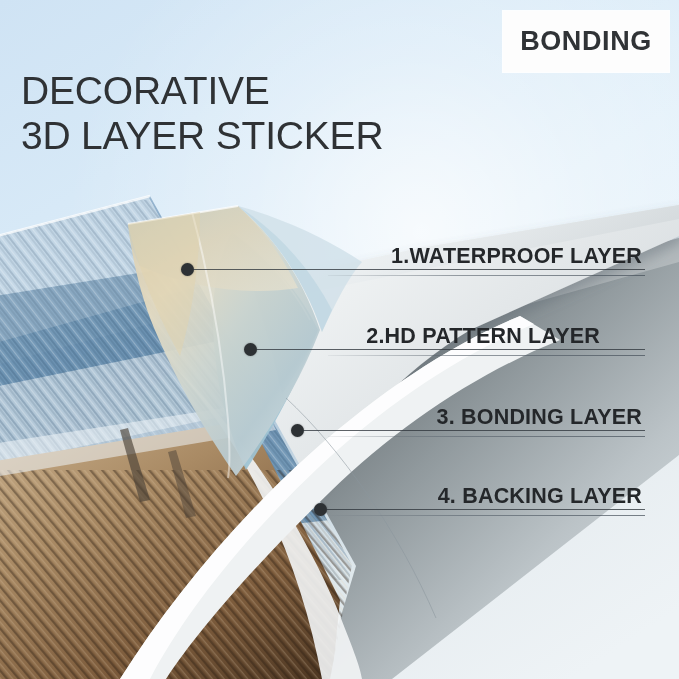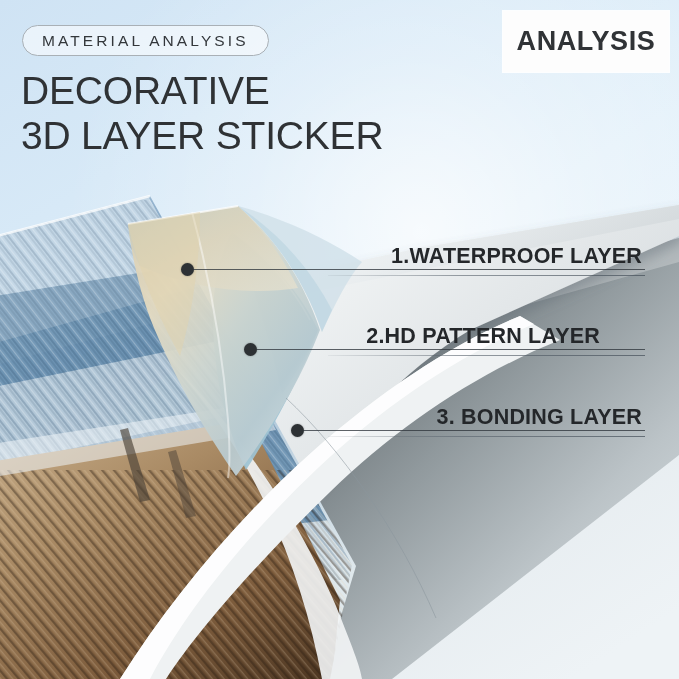--- a/index.html
+++ b/index.html
@@ -340,31 +340,28 @@
         <path d="M 238 206 C 276 238 306 284 322 332 C 336 302 348 278 362 262
                  C 326 238 282 218 238 206 Z" fill="#cfe0e8" opacity="0.80"></path>
         <path d="M 238 206 C 276 238 306 284 322 332 L 332 310
                  C 310 268 278 232 238 206 Z" fill="#b7d2de" opacity="0.55"></path>
       </g>
 
       <path d="M 286 398 C 340 448 398 530 436 618" stroke="#8b969c" stroke-width="1" opacity="0.55" fill="none"></path>
     </g>
   </svg>
 
-  <div class="badge">
-    <span class="badge-text">MATERIAL ANALYSIS</span>
-  </div>
 
   <div class="headline">
     <span>DECORATIVE</span>
     <span class="l2">3D LAYER STICKER</span>
   </div>
 
   <div class="logo-box">
-    <span class="logo-text">ANALYSIS</span>
+    <span class="logo-text">BONDING</span>
   </div>
 
   <div class="callout" style="left:0; top:236px; width:679px;">
     <span class="cl-dot" style="left:181px; top:27px;"></span>
     <span class="cl-lead" style="left:193px; top:33px; width:452px;"></span>
     <span class="cl-rule" style="left:328px; width:317px;"></span>
     <span class="cl-label">1.WATERPROOF LAYER</span>
   </div>
 
   <div class="callout" style="left:0; top:316px; width:637px;">
@@ -374,14 +371,20 @@
     <span class="cl-label">2.HD PATTERN LAYER</span>
   </div>
 
   <div class="callout" style="left:0; top:397px; width:679px;">
     <span class="cl-dot" style="left:291px; top:27px;"></span>
     <span class="cl-lead" style="left:303px; top:33px; width:342px;"></span>
     <span class="cl-rule" style="left:328px; width:317px;"></span>
     <span class="cl-label">3. BONDING LAYER</span>
   </div>
 
+  <div class="callout" style="left:0; top:476px; width:679px;">
+    <span class="cl-dot" style="left:314px; top:27px;"></span>
+    <span class="cl-lead" style="left:326px; top:33px; width:319px;"></span>
+    <span class="cl-rule" style="left:328px; width:317px;"></span>
+    <span class="cl-label">4. BACKING LAYER</span>
+  </div>
 
 </div>
 
 </body></html>

